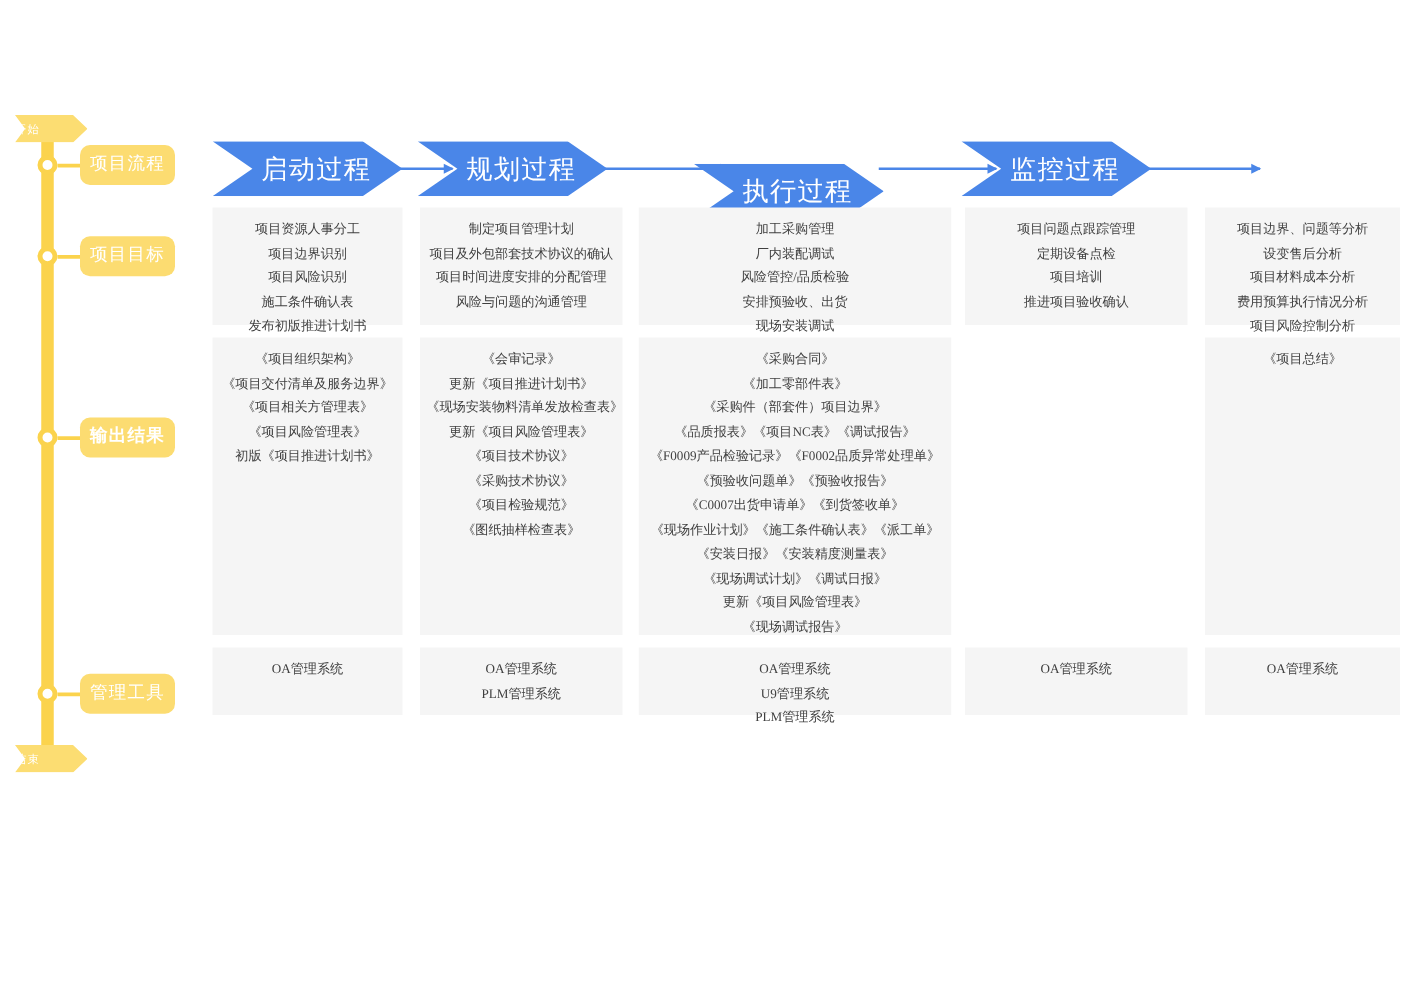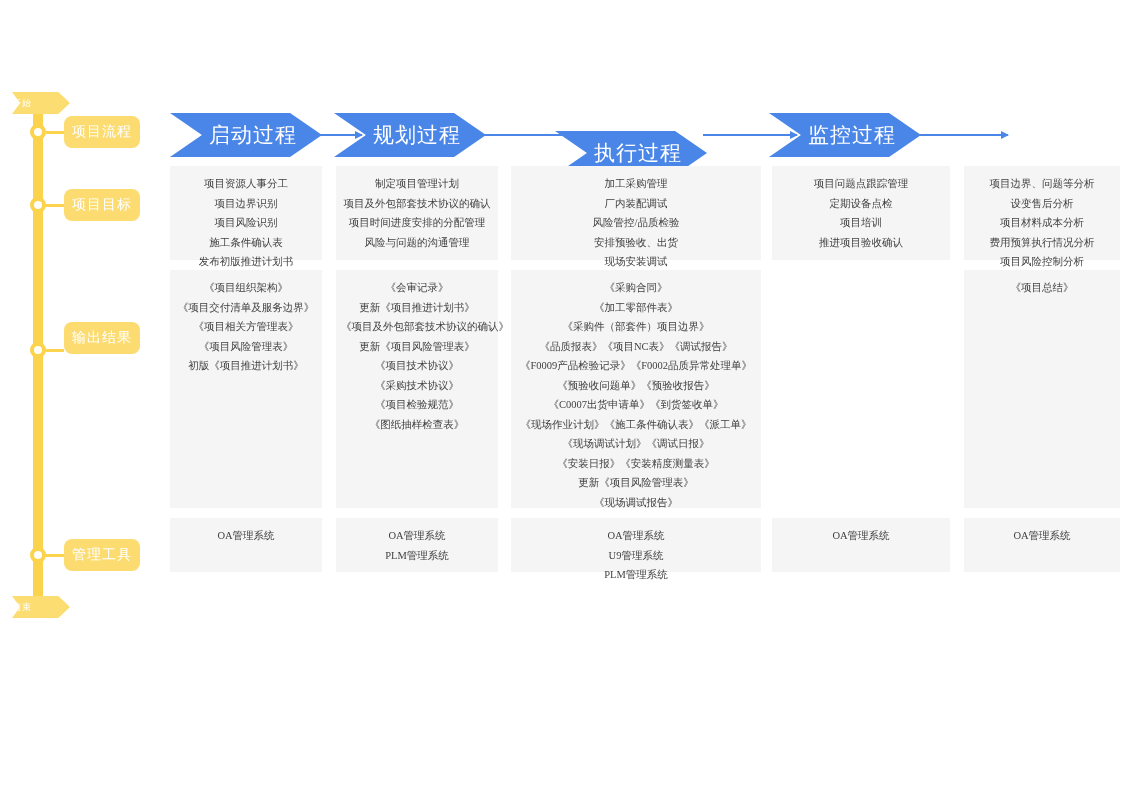--- a/index.html
+++ b/index.html
@@ -147,21 +147,21 @@
   <div class="flag flag-start">开始</div>
   <div class="flag flag-end">结束</div>
 <div class="node" style="top: 124px;"></div>
     <div class="node-stem" style="top: 131px;"></div>
     <div class="pill" style="top: 116px;">项目流程</div>
     <div class="node" style="top: 197px;"></div>
     <div class="node-stem" style="top: 204px;"></div>
     <div class="pill" style="top: 189px;">项目目标</div>
     <div class="node" style="top: 342px;"></div>
     <div class="node-stem" style="top: 349px;"></div>
-    <div class="pill" style="top: 322px;">输出结果</div>
+    <div class="pill" style="top: 334px; font-weight: bold;">输出结果</div>
     <div class="node" style="top: 547px;"></div>
     <div class="node-stem" style="top: 554px;"></div>
     <div class="pill" style="top: 539px;">管理工具</div>
   </div>
 
 <div id="board">
     <div class="chev-wrap" style="left: 158px; width: 152px;">
       <div class="chevron first">启动过程</div>
     </div>
     <div class="connector" style="left: 306px; width: 44px;"></div>
@@ -188,21 +188,21 @@
     <div class="connector" style="left: 470px; width: 101px;"></div>
     <div class="panel row-goals" style="left: 324px; width: 162px;">
       <div class="line">制定项目管理计划</div>
       <div class="line">项目及外包部套技术协议的确认</div>
       <div class="line">项目时间进度安排的分配管理</div>
       <div class="line">风险与问题的沟通管理</div>
     </div>
     <div class="panel row-output" style="left: 324px; width: 162px;">
       <div class="line">《会审记录》</div>
       <div class="line">更新《项目推进计划书》</div>
-      <div class="line">《项目及外包部套技术协议的确认》</div>
+      <div class="line">《现场安装物料清单发放检查表》</div>
       <div class="line">更新《项目风险管理表》</div>
       <div class="line">《项目技术协议》</div>
       <div class="line">《采购技术协议》</div>
       <div class="line">《项目检验规范》</div>
       <div class="line">《图纸抽样检查表》</div>
     </div>
     <div class="panel row-tools" style="left: 324px; width: 162px;">
       <div class="line">OA管理系统</div>
       <div class="line">PLM管理系统</div>
     </div>
@@ -219,22 +219,22 @@
     </div>
     <div class="panel row-output wide" style="left: 499px; width: 250px;">
       <div class="line">《采购合同》</div>
       <div class="line">《加工零部件表》</div>
       <div class="line">《采购件（部套件）项目边界》</div>
       <div class="line">《品质报表》《项目NC表》《调试报告》</div>
       <div class="line">《F0009产品检验记录》《F0002品质异常处理单》</div>
       <div class="line">《预验收问题单》《预验收报告》</div>
       <div class="line">《C0007出货申请单》《到货签收单》</div>
       <div class="line">《现场作业计划》《施工条件确认表》《派工单》</div>
+      <div class="line">《安装日报》《安装精度测量表》</div>
       <div class="line">《现场调试计划》《调试日报》</div>
-      <div class="line">《安装日报》《安装精度测量表》</div>
       <div class="line">更新《项目风险管理表》</div>
       <div class="line">《现场调试报告》</div>
     </div>
     <div class="panel row-tools wide" style="left: 499px; width: 250px;">
       <div class="line">OA管理系统</div>
       <div class="line">U9管理系统</div>
       <div class="line">PLM管理系统</div>
     </div>
     <div class="chev-wrap" style="left: 757px; width: 152px;">
       <div class="chevron">监控过程</div>

